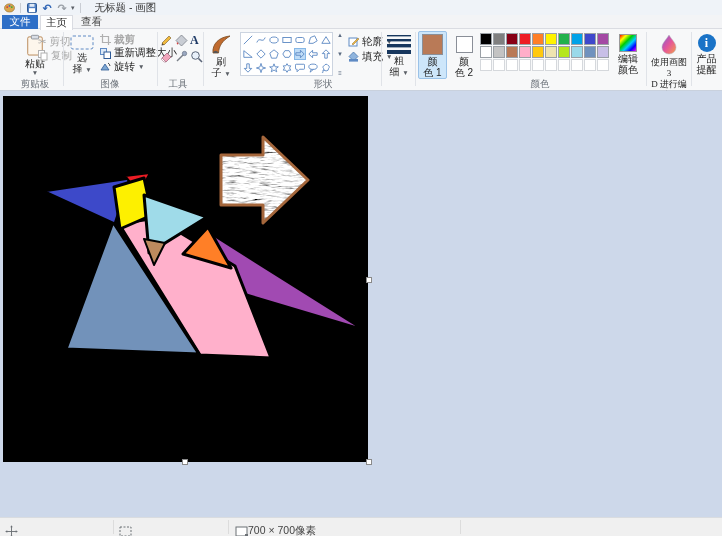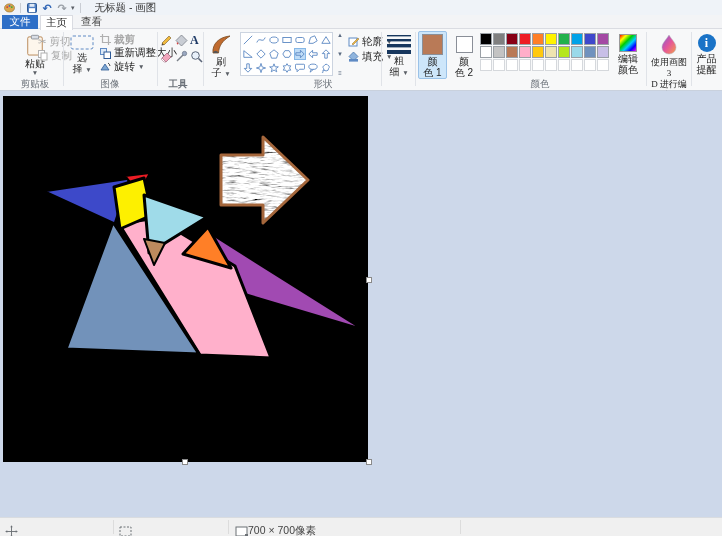--- a/index.html
+++ b/index.html
@@ -194,21 +194,21 @@
           <path d="M2 11 L8 5" stroke="#7a7f88" stroke-width="1.4" fill="none"></path>
           <circle cx="9.5" cy="3.5" r="2.2" fill="#9aa8c0" stroke="#5a6578" stroke-width="0.6"></circle>
         </svg>
     </div>
     <div class="smallbtn" style="left:190px; top:21px;">
       <svg width="13" height="13" viewBox="0 0 13 13">
           <circle cx="5.5" cy="5.5" r="3.8" fill="#e8f0fa" stroke="#5a6578" stroke-width="1"></circle>
           <path d="M8.5 8.5 L12 12" stroke="#5a6578" stroke-width="1.6"></path>
         </svg>
     </div>
-    <div class="grouplabel" style="left:143px;font-weight:bold;">工具</div>
+    <div class="grouplabel" style="left:143px;">工具</div>
     <div class="rsep" style="left:203px;"></div>
 
     <div class="bigbtn" style="left:206px; width:30px;">
       <svg width="22" height="21" viewBox="0 0 22 21">
           <path d="M3 19 C2 10 9 3 20 2 C12 7 9 12 8.5 19 Z" fill="#c06a2e" stroke="#7a4a20" stroke-width="0.8"></path>
           <path d="M3 19 C4 16 7 16 8.5 19 Z" fill="#555"></path>
         </svg>
       <span class="blabel"><span>刷</span><br>
       <span>子</span> <span class="dcaret">▼</span></span>
     </div>

